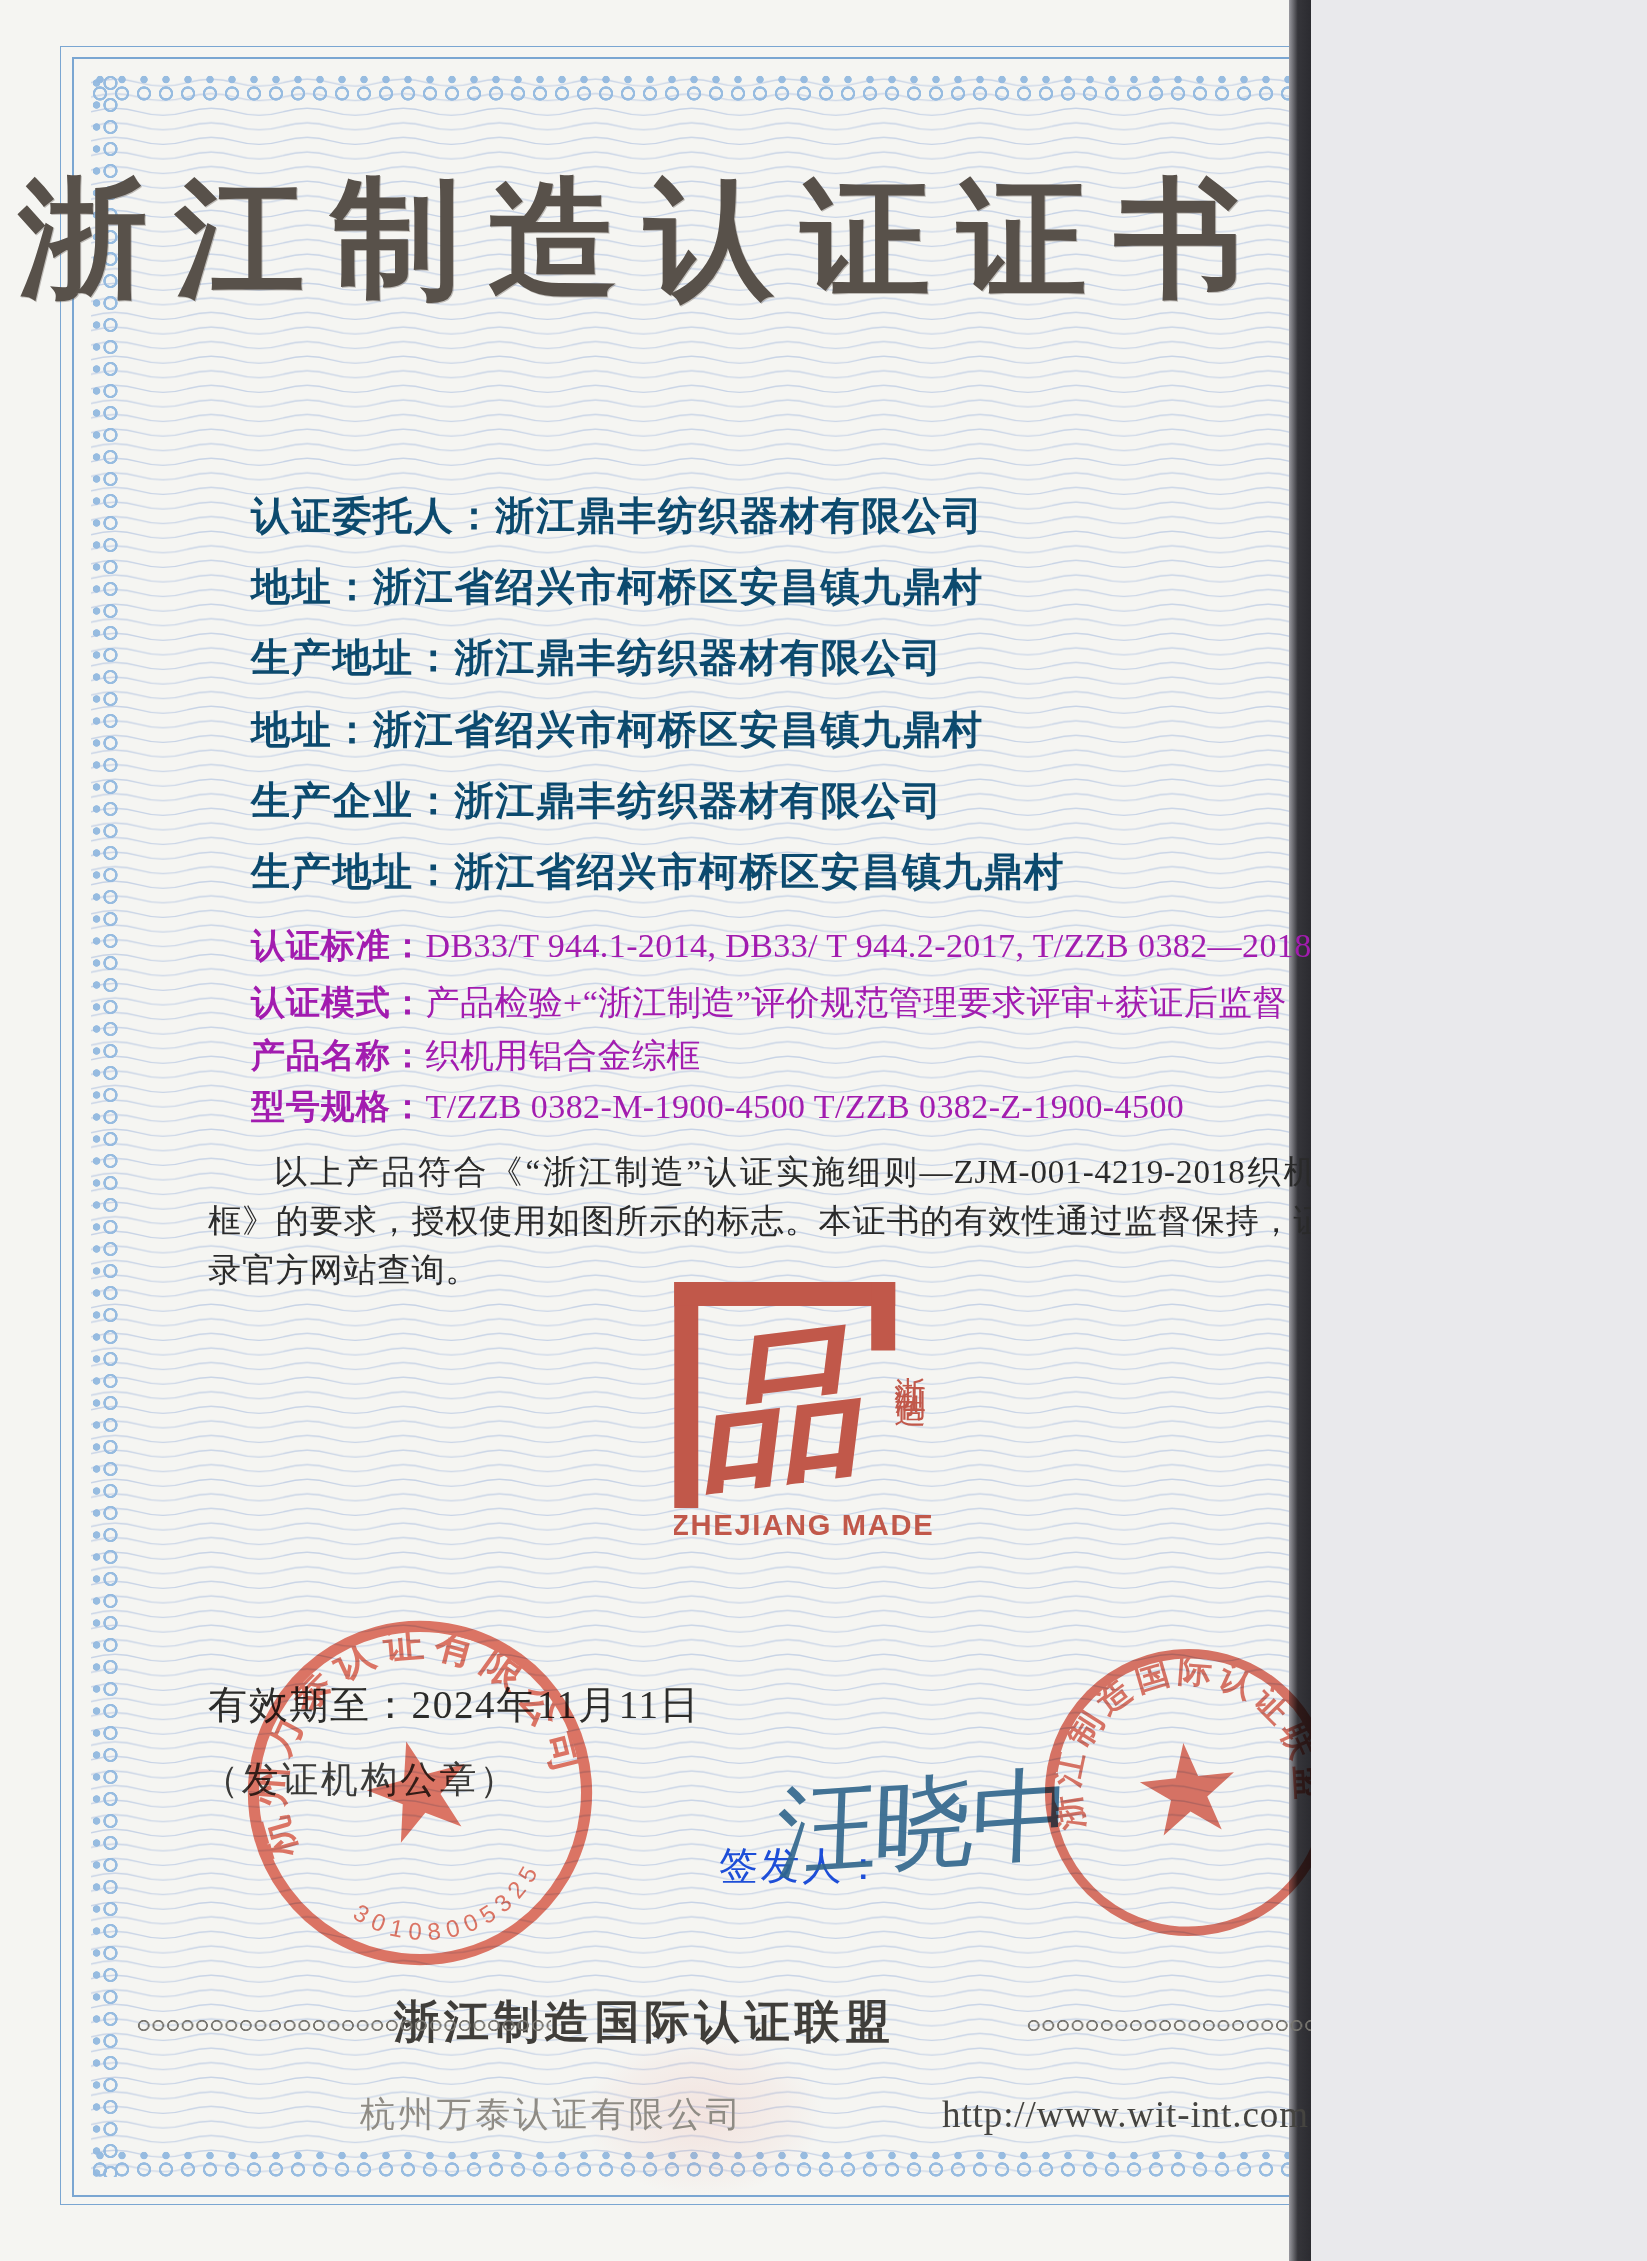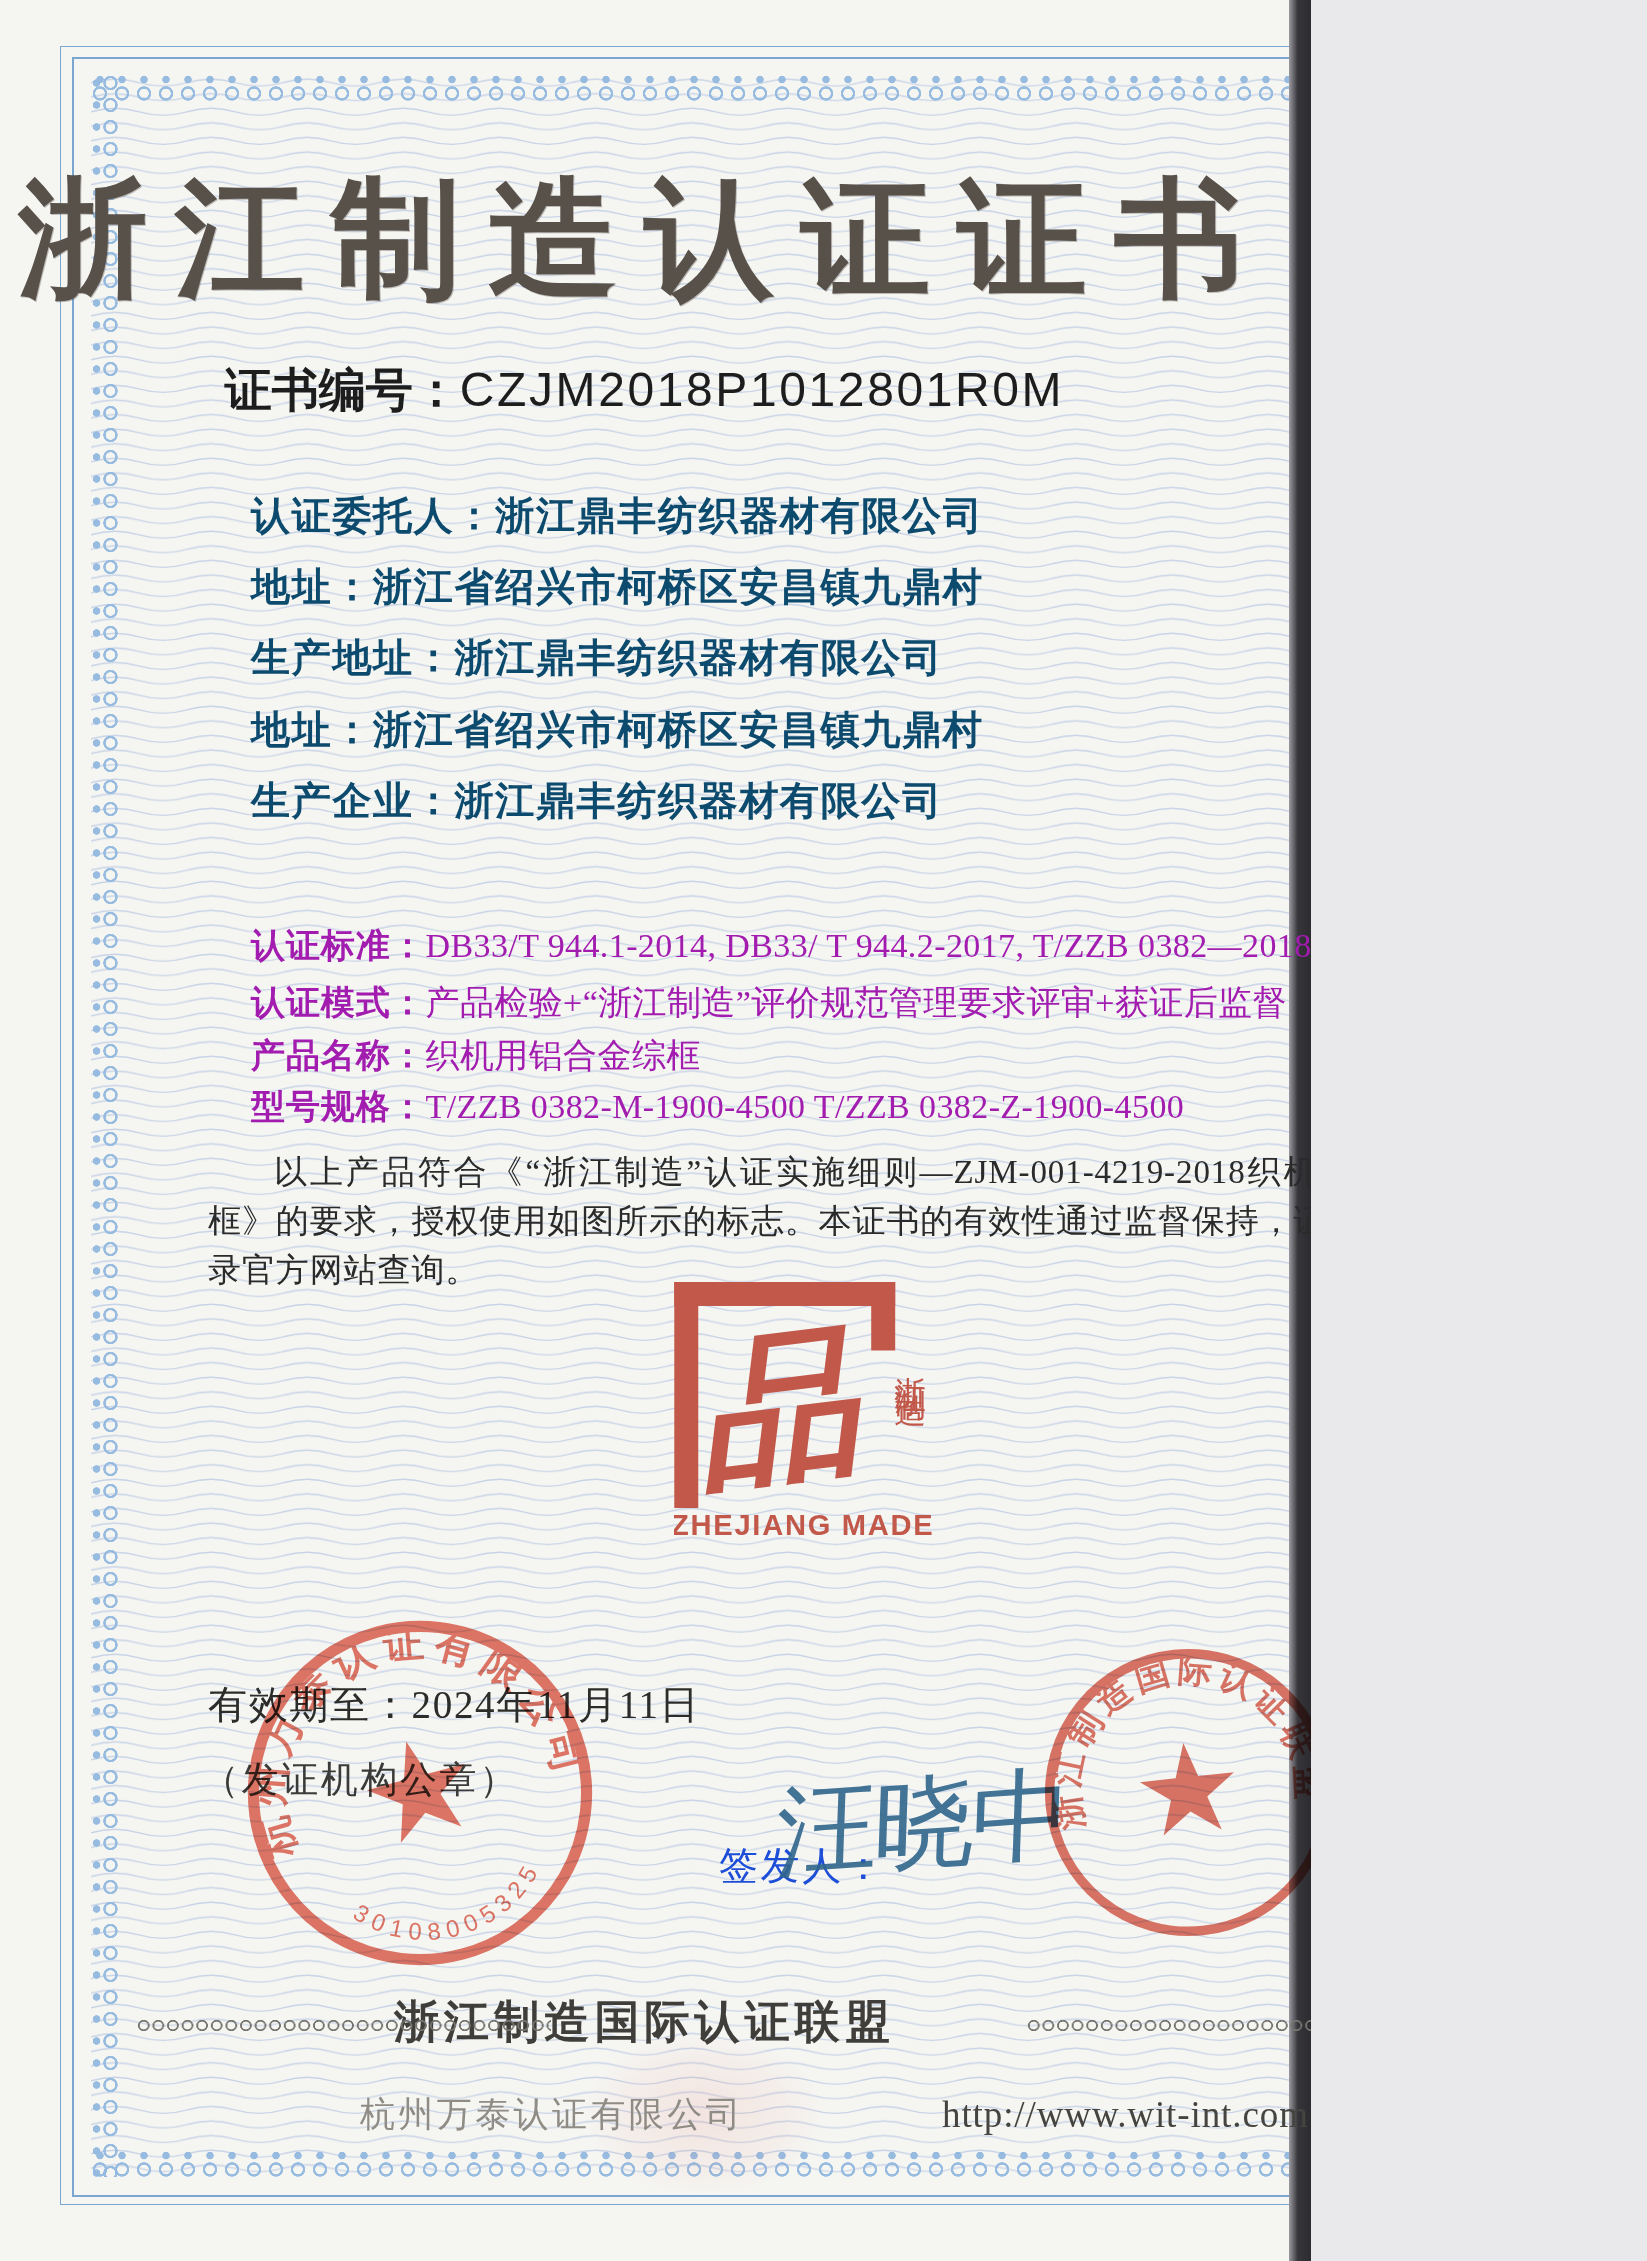--- a/index.html
+++ b/index.html
@@ -88,29 +88,27 @@
   <div class="band band-h" style="left:89px;top:72px;width:1429px;height:29px;"></div>
   <div class="band band-h" style="left:89px;top:2148px;width:1429px;height:29px;"></div>
   <div class="band band-v" style="left:89px;top:72px;width:29px;height:2105px;"></div>
   <div class="band band-v" style="left:1489px;top:72px;width:29px;height:2105px;"></div>
 
   <div class="scan-edge"></div>
   <div class="ghost-stamp"></div>
 
   <div class="abs title">浙江制造认证证书</div>
 
-  <div class="abs certno">
-    <span class="lbl">证书编号：</span><span class="num">CZJM2018P1012801R0M</span>
-  </div>
 
   <div class="abs info-line" style="top:489px"><span>认证委托人：</span><span>浙江鼎丰纺织器材有限公司</span></div>
   <div class="abs info-line" style="top:560px"><span>地址：</span><span>浙江省绍兴市柯桥区安昌镇九鼎村</span></div>
   <div class="abs info-line" style="top:631px"><span>生产地址：</span><span>浙江鼎丰纺织器材有限公司</span></div>
   <div class="abs info-line" style="top:703px"><span>地址：</span><span>浙江省绍兴市柯桥区安昌镇九鼎村</span></div>
   <div class="abs info-line" style="top:774px"><span>生产企业：</span><span>浙江鼎丰纺织器材有限公司</span></div>
+  <div class="abs info-line" style="top:845px"><span>生产地址：</span><span>浙江省绍兴市柯桥区安昌镇九鼎村</span></div>
 
   <div class="abs spec-line" style="top:923px"><span class="lbl">认证标准：</span><span class="val">DB33/T 944.1-2014, DB33/ T 944.2-2017, T/ZZB 0382—2018</span></div>
   <div class="abs spec-line" style="top:1033px"><span class="lbl">产品名称：</span><span class="val">织机用铝合金综框</span></div>
   <div class="abs spec-line" style="top:980px"><span class="lbl">认证模式：</span><span class="val">产品检验+“浙江制造”评价规范管理要求评审+获证后监督</span></div>
   <div class="abs spec-line" style="top:1084px"><span class="lbl">型号规格：</span><span class="val">T/ZZB 0382-M-1900-4500 T/ZZB 0382-Z-1900-4500</span></div>
 
   <div class="statement">以上产品符合《“浙江制造”认证实施细则—ZJM-001-4219-2018织机用铝合金综框》的要求，授权使用如图所示的标志。本证书的有效性通过监督保持，证书状态可登录官方网站查询。</div>
 
   <svg class="logo" width="266" height="262" viewBox="0 0 310 306" xmlns="http://www.w3.org/2000/svg">
     <g fill="#c1584a">

